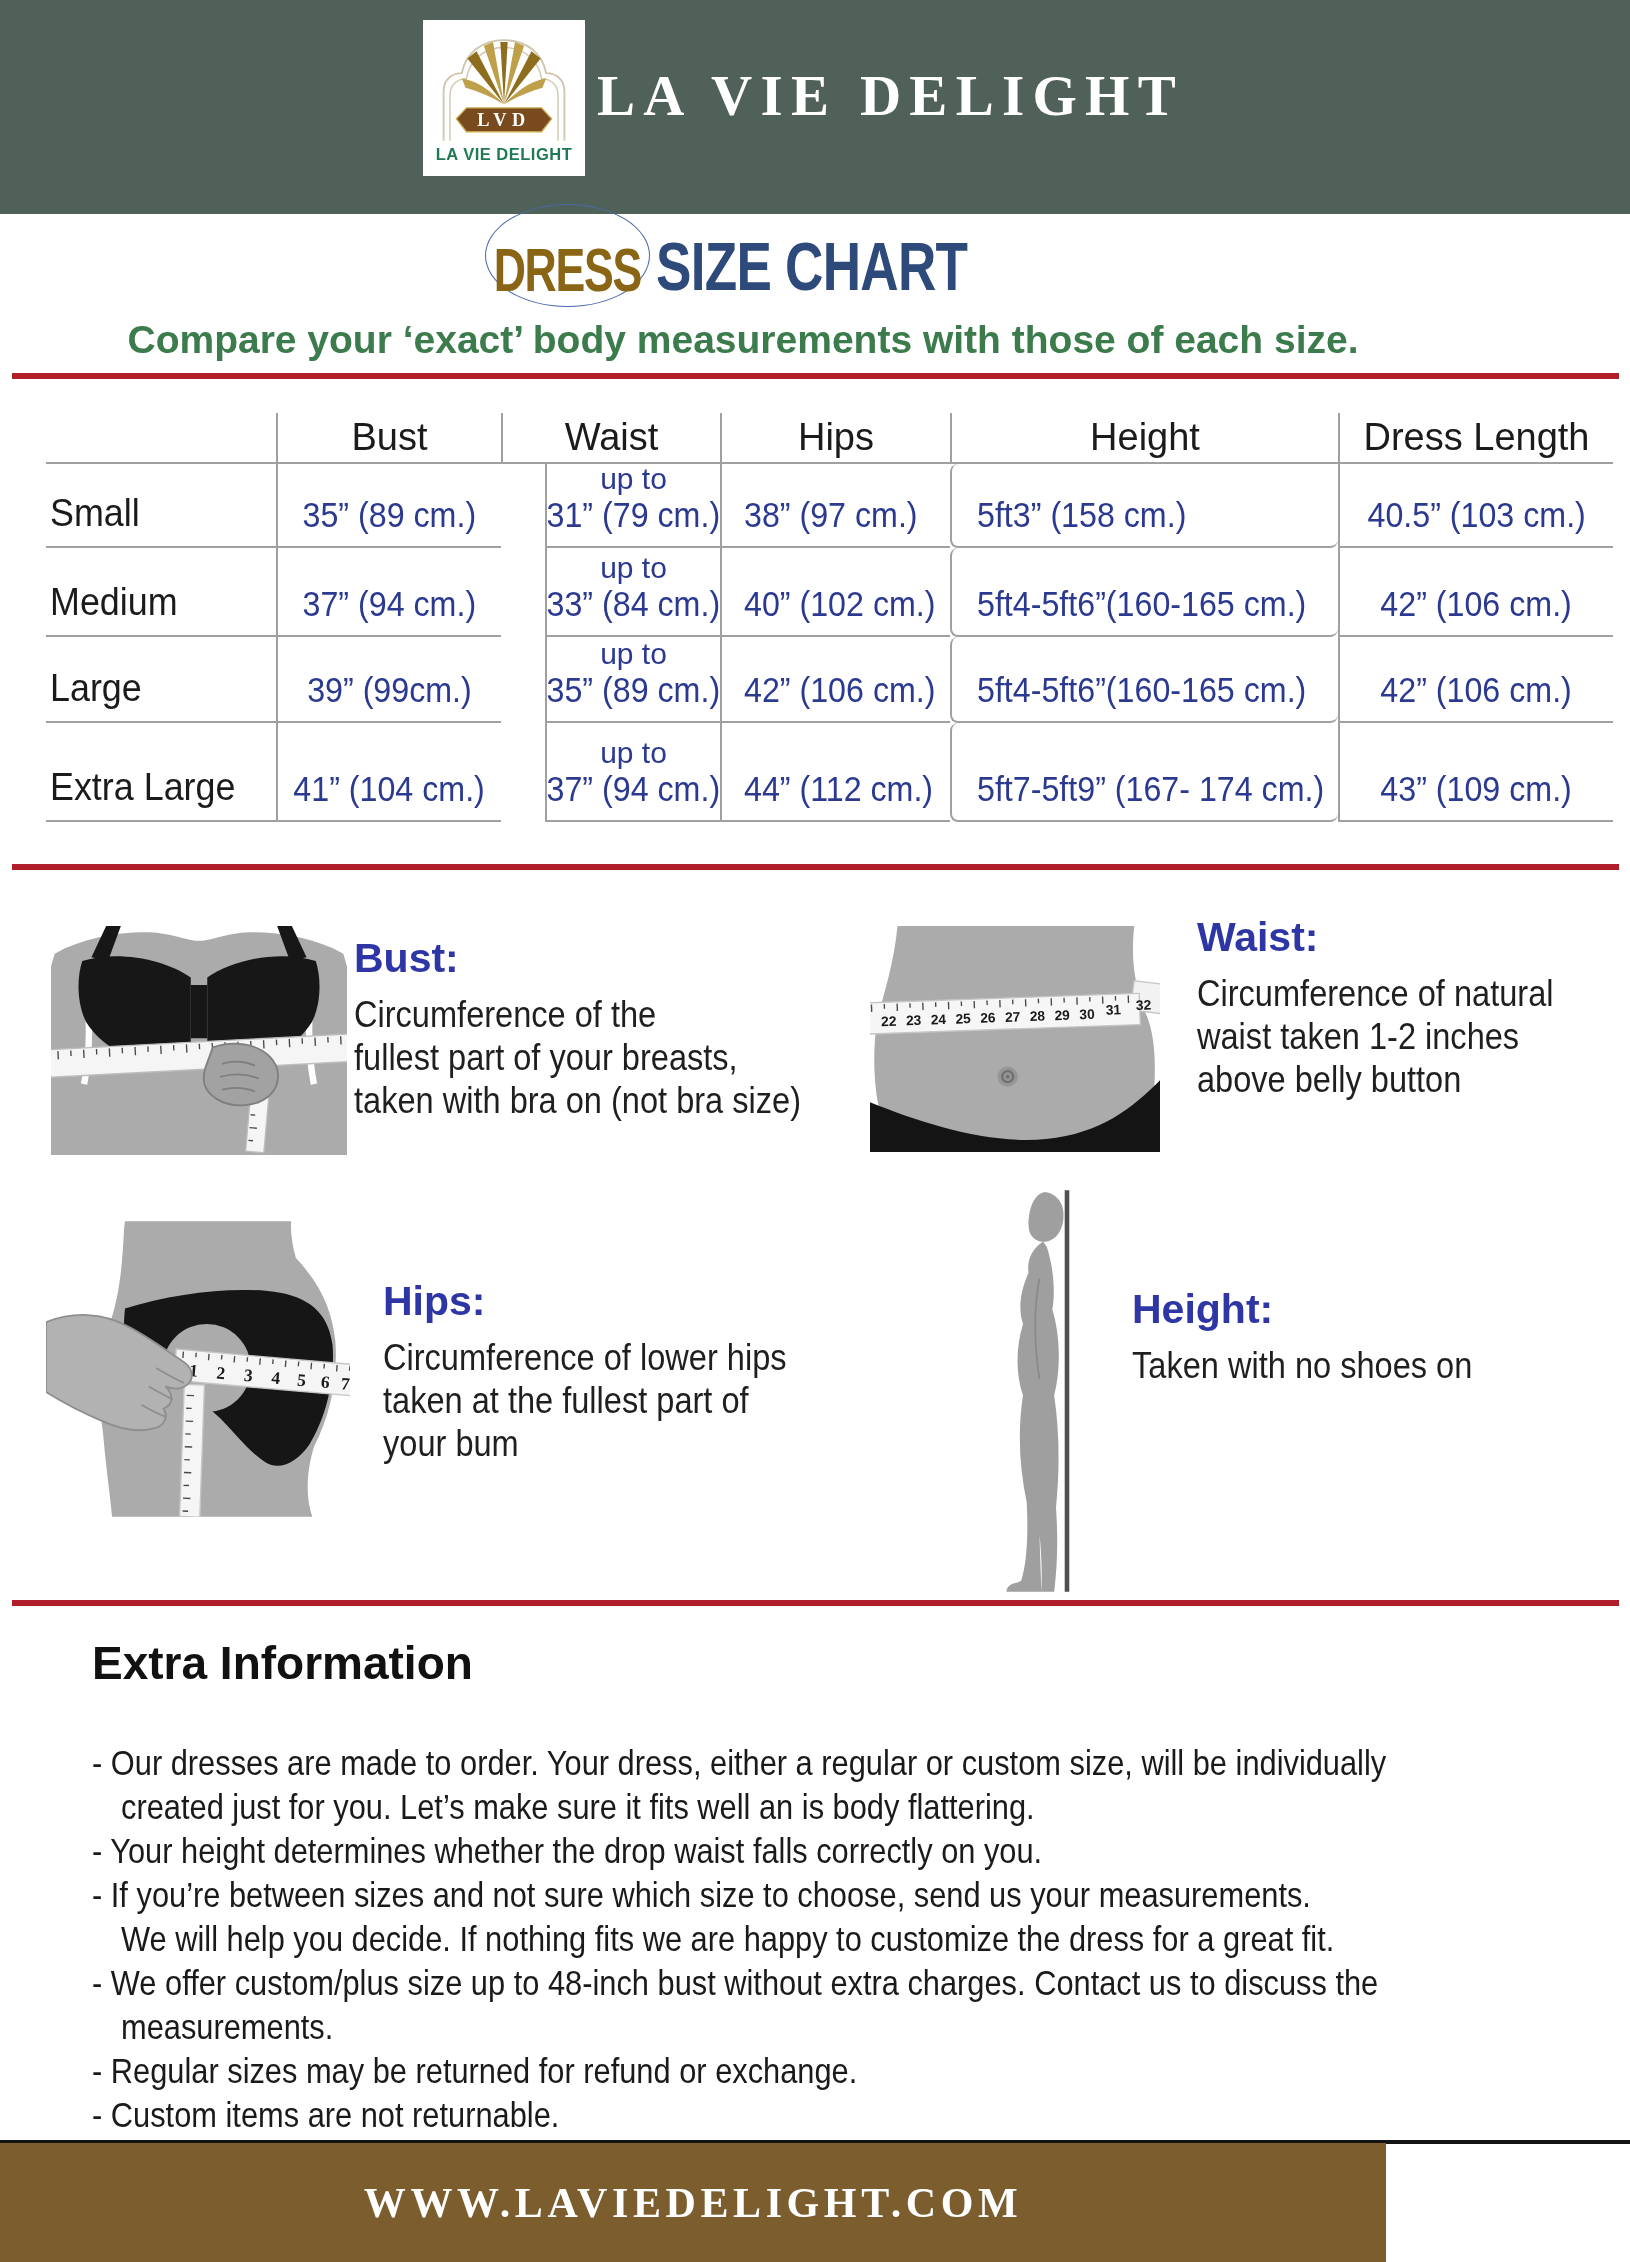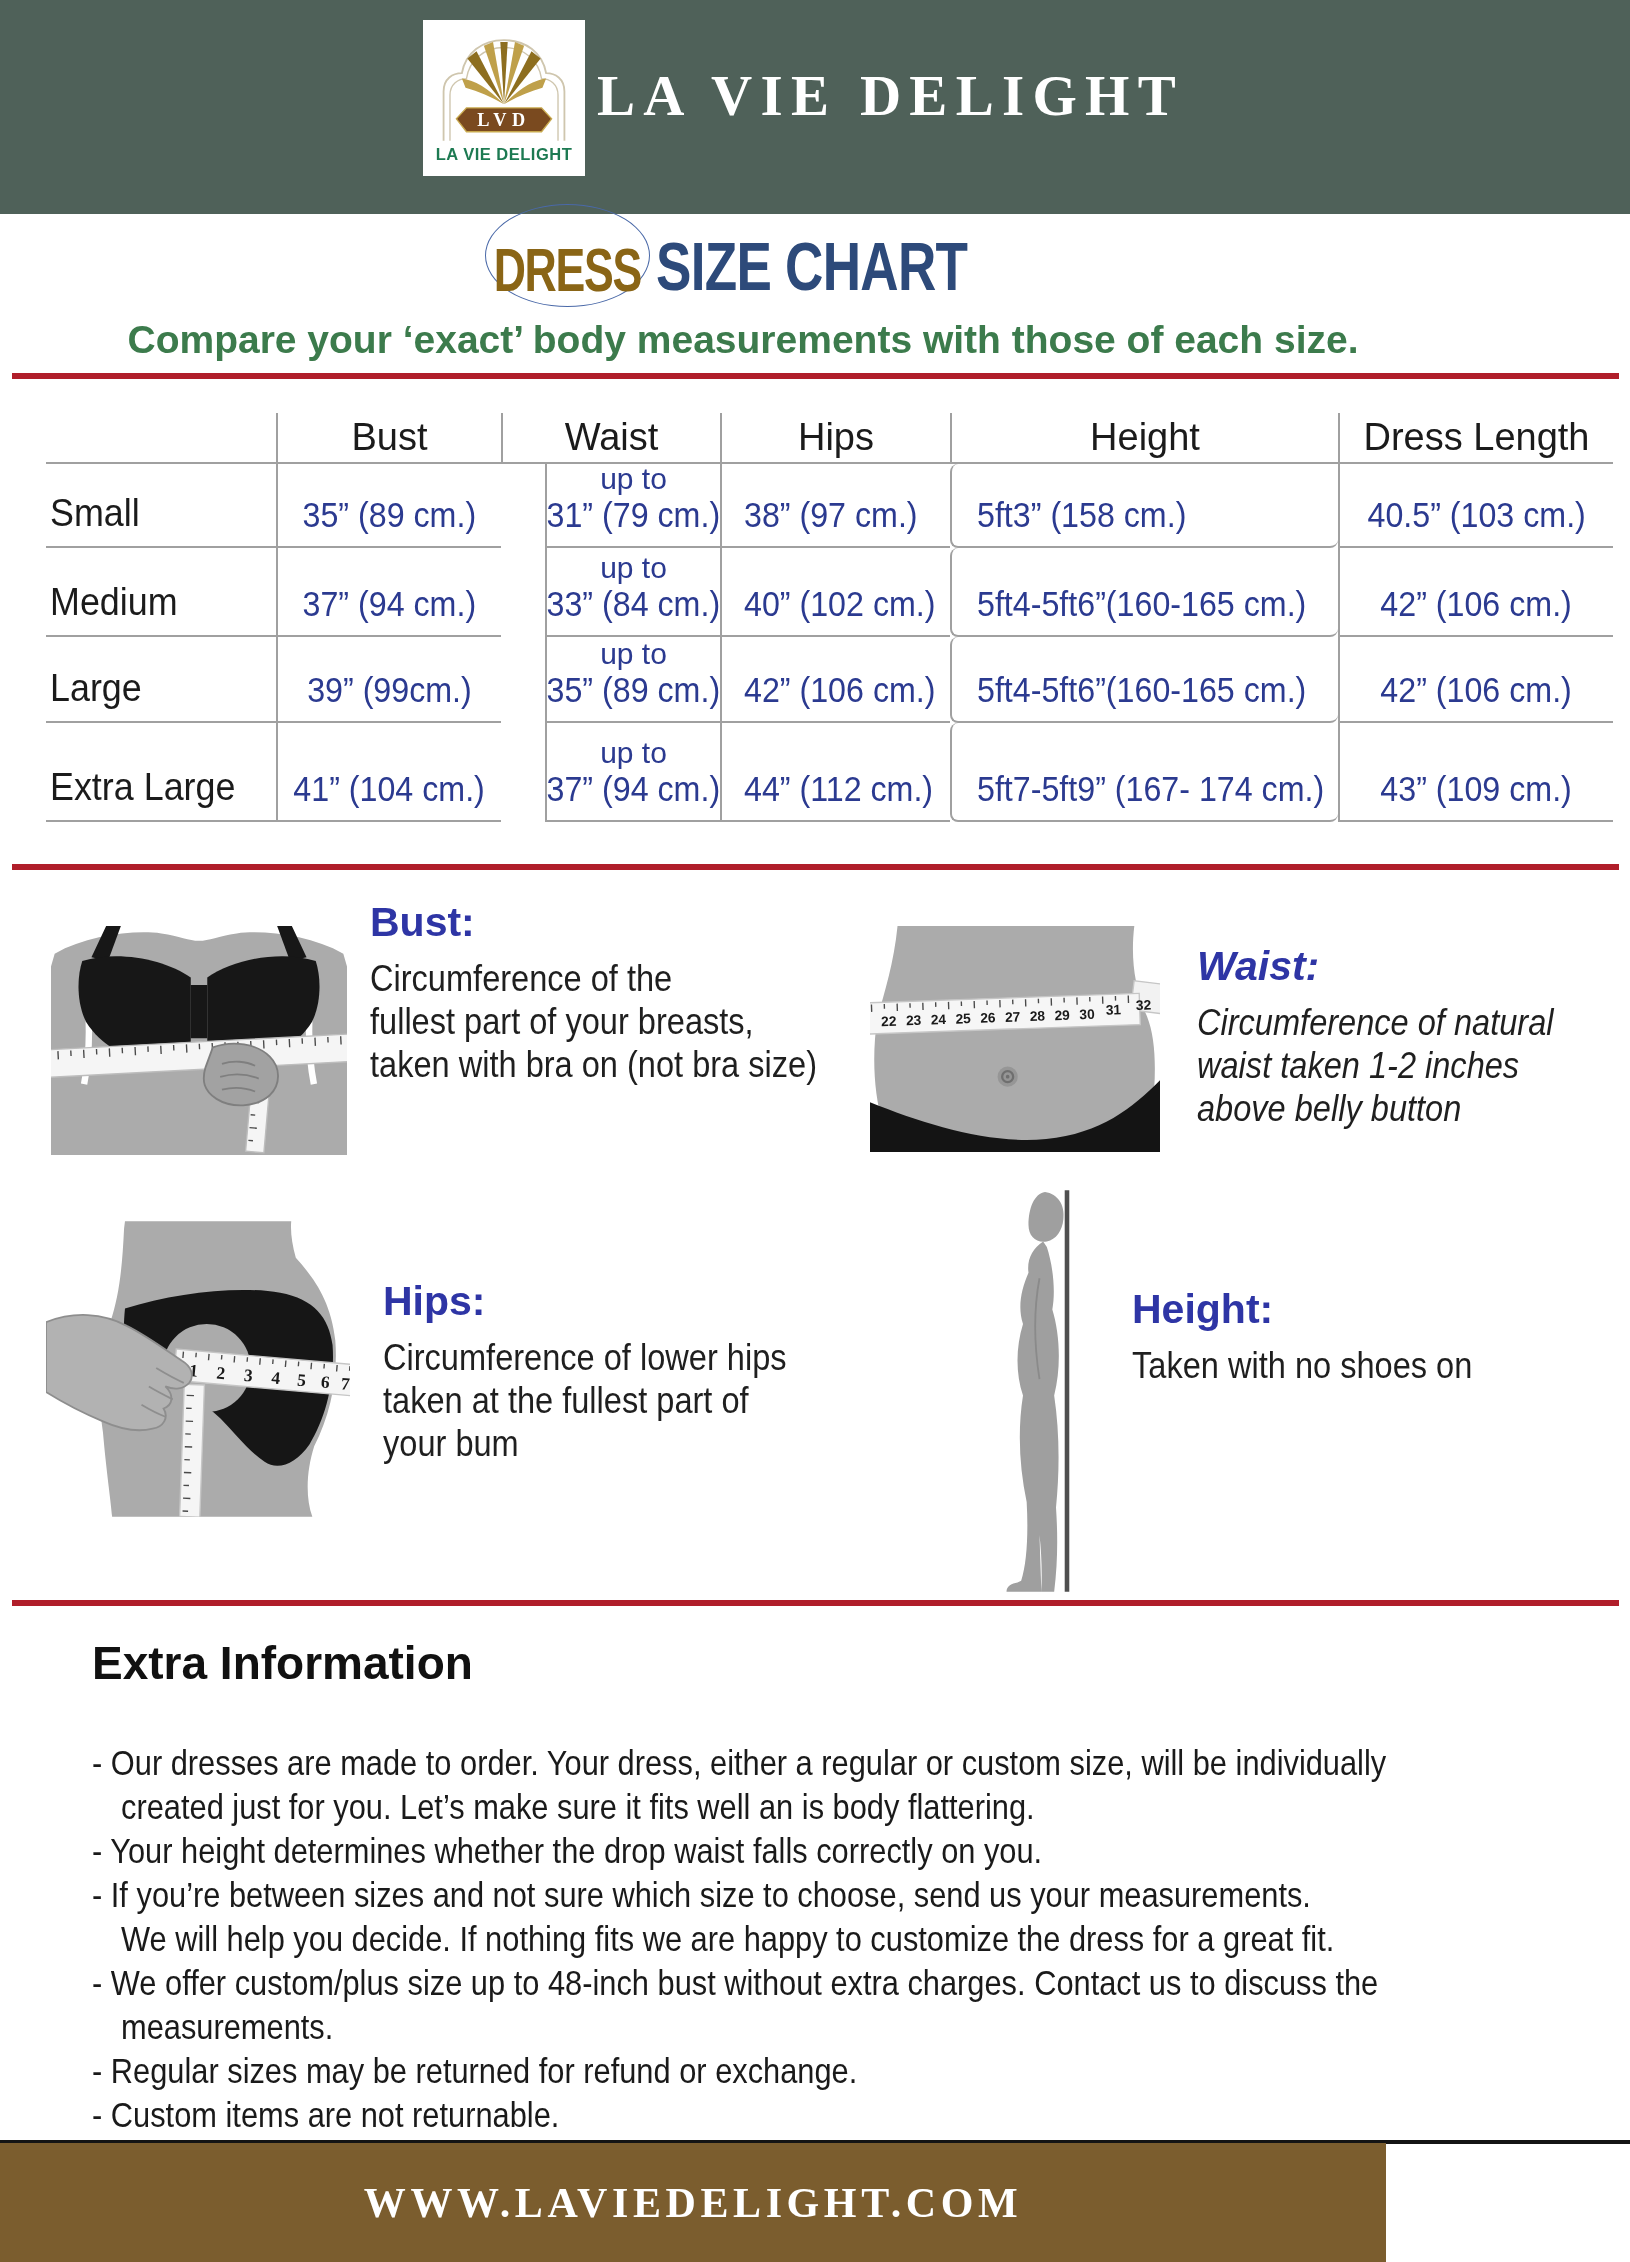--- a/index.html
+++ b/index.html
@@ -50,22 +50,22 @@
   .waist-cell { flex-direction:column; justify-content:flex-end; align-items:center;margin-left:44px; }
   .waist-note { font-size:30px; line-height:33px; }
 
   
   .illo { position:absolute; }
   .bust-illo  { left:51px;  top:926px; }
   .waist-illo { left:870px; top:926px; }
   .hips-illo  { left:46px;  top:1221px; }
   .height-illo{ left:990px;top:1186px; }
   .guide-text { position:absolute; }
-  .bust-text  { left:354px;  top:899px;margin-left:16px; }
-  .waist-text { left:1197px; top:943px;font-style:italic; }
+  .bust-text  { left:354px;  top:935px; }
+  .waist-text { left:1197px; top:914px; }
   .hips-text  { left:383px;  top:1278px; }
   .height-text{ left:1132px; top:1286px; }
   .guide-label { font-size:41px; font-weight:bold; color:#2e35a5; margin-bottom:11px; }
   .guide-lines { font-size:37px; color:#1f1f1f; line-height:43px;
                  transform:scaleX(0.88); transform-origin:left top; white-space:nowrap; }
 
   
   .extra-heading { position:absolute; left:92px; top:1636px; font-size:46px; font-weight:bold; color:#111111; }
   .bullets { position:absolute; left:92px; top:1741px; width:1690px;
              font-size:35px; color:#1a1a1a; line-height:44px;

